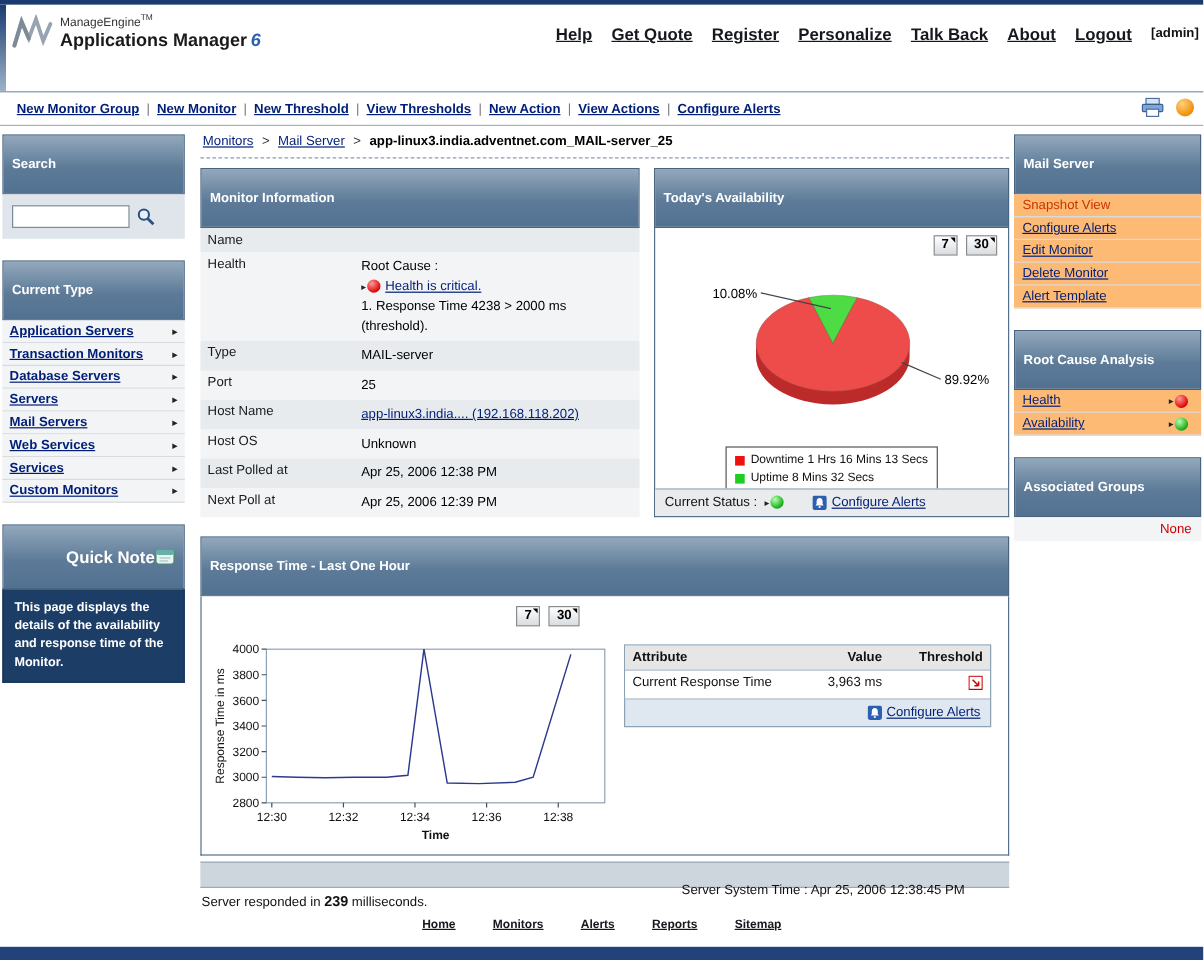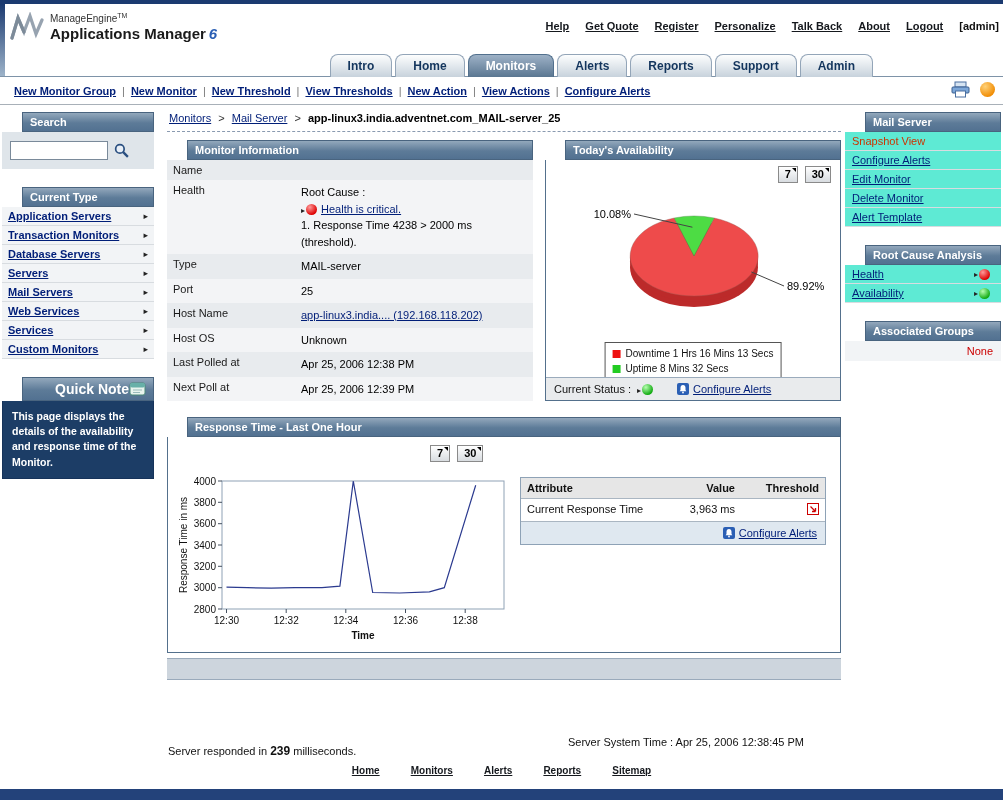--- a/index.html
+++ b/index.html
@@ -11,21 +11,21 @@
   
   .topbar{position:absolute;top:0;left:0;right:0;height:4px;background:#1b3a70;}
   .header{position:absolute;top:4px;left:0;right:0;height:72px;background:#fff;border-bottom:1px solid #7e93a8;}
   .leftstrip{position:absolute;left:0;top:0;width:5px;height:72px;background:linear-gradient(180deg,#1b3a70,#9db3c9);}
   .brand{position:absolute;left:10px;top:8px;display:flex;align-items:center;gap:6px;}
   .brand-small{font-size:10px;color:#333;}
   .brand-small sup{font-size:7px;}
   .brand-main{font-size:15px;font-weight:bold;color:#1a1a1a;}
   .brand-main .ver{color:#2b5fb4;font-style:italic;font-weight:bold;margin-left:3px;}
   .top-links{position:absolute;top:16px;right:4px;display:flex;gap:16px;align-items:center;white-space:nowrap;}
-  .top-links a{color:#15181d;font-weight:bold;text-decoration:underline;font-size:11px;}
+  .top-links a{color:#15181d;font-weight:bold;text-decoration:underline;font-size:14px;}
   .top-links .admin{font-weight:bold;text-decoration:none;}
   .tabs{position:absolute;right:130px;bottom:-1px;display:flex;align-items:flex-end;}
   .tab{height:22px;line-height:22px;padding:0 17px;margin-left:3px;font-size:12px;font-weight:bold;color:#13355d;
        background:linear-gradient(180deg,#fdfefe,#c7d2dc);border:1px solid #93a5b8;border-bottom:none;
        border-radius:8px 8px 0 0;}
   .tab.active{background:linear-gradient(180deg,#9db1c6,#5a7691);color:#fff;border-color:#52708d;}
 
   
   .toolbar{position:absolute;top:77px;left:0;right:0;height:27px;border-bottom:1px solid #a8b0b8;
            display:flex;align-items:center;padding-left:8px;}
@@ -34,21 +34,21 @@
   .tool-icons{position:absolute;right:8px;top:4px;display:flex;gap:10px;align-items:center;}
   .orange-ball{width:15px;height:15px;border-radius:50%;background:radial-gradient(circle at 35% 30%,#ffd27a,#f08a00 75%);}
 
   
   .content{position:absolute;top:104px;left:0;right:0;bottom:0;}
   .col-left{position:absolute;left:2px;top:8px;width:152px;}
   .col-main{position:absolute;left:167px;top:4px;width:674px;}
   .col-right{position:absolute;left:845px;top:8px;width:156px;}
 
   .phead{background:linear-gradient(180deg,#93a8bc 0%,#5d7b98 55%,#527191 100%);border:1px solid #49647f;
-         color:#fff;font-weight:bold;font-size:11px;padding:3px 7px;display:flex;align-items:center;justify-content:space-between;margin-left:20px;}
+         color:#fff;font-weight:bold;font-size:11px;padding:18px 7px;display:flex;align-items:center;justify-content:space-between;}
   .panel{margin-bottom:18px;}
 
   
   .search-body{padding:9px 8px;display:flex;align-items:center;gap:5px;background:#dfe5ea;}
   .search-input{width:92px;height:17px;border:1px solid #7a8a9a;font-size:11px;padding:0 2px;}
   .mt-item{display:flex;justify-content:space-between;align-items:center;padding:3px 6px;background:#f2f4f6;border-bottom:1px solid #d8dce0;}
   .mt-item a{font-weight:bold;}
   .arr{font-size:9px;color:#222;}
   .qn-head{font-size:14px;justify-content:flex-end;}
   .qn-body{background:#1c3d66;color:#fff;font-weight:bold;font-size:10.5px;padding:8px 9px;line-height:1.45;border:1px solid #16335a;border-top:none;}
@@ -97,21 +97,21 @@
   .rt-thead,.rt-trow{display:flex;}
   .rt-thead{background:#e6e6e6;font-weight:bold;border-bottom:1px solid #aab6c2;}
   .rt-trow{background:#fff;border-bottom:1px solid #aab6c2;}
   .rt-c1{flex:1;padding:4px 6px;}
   .rt-c2{width:74px;padding:4px 6px;text-align:right;}
   .rt-c3{width:72px;padding:4px 6px;text-align:right;}
   .rt-cfg{padding:5px 8px;text-align:right;display:flex;justify-content:flex-end;align-items:center;gap:4px;}
   .bottom-band{margin-top:5px;height:20px;background:#cdd5dd;border-top:1px solid #9aaabb;border-bottom:1px solid #9aaabb;}
 
   
-  .rs-item{display:flex;justify-content:space-between;align-items:center;padding:3px 7px;background:#5eead4;border-bottom:1px solid #d8dce0;}
+  .rs-item{display:flex;justify-content:space-between;align-items:center;padding:3px 7px;background:#fdba74;border-bottom:1px solid #d8dce0;}
   .red-link{color:#cc3300;text-decoration:none;}
   .none-val{color:#cc0000;padding:4px 8px;background:#f2f4f6;text-align:right;}
   .ic-pair{display:flex;align-items:center;}
 
   
   .f-resp{position:absolute;top:744px;left:168px;}
   .f-resp b{font-size:12px;}
   .f-time{position:absolute;top:736px;left:568px;}
   .f-links{position:absolute;top:764px;left:0;right:0;text-align:center;}
   .f-links a{color:#15181d;font-weight:bold;text-decoration:underline;font-size:10px;margin:0 14px;}
@@ -138,29 +138,20 @@
     </div>
     <div class="top-links">
       <a>Help</a>
       <a>Get Quote</a>
       <a>Register</a>
       <a>Personalize</a>
       <a>Talk Back</a>
       <a>About</a>
       <a>Logout</a>
       <span class="admin">[admin]</span>
-    </div>
-    <div class="tabs">
-      <div class="tab"><span>Intro</span></div>
-      <div class="tab"><span>Home</span></div>
-      <div class="tab active"><span>Monitors</span></div>
-      <div class="tab"><span>Alerts</span></div>
-      <div class="tab"><span>Reports</span></div>
-      <div class="tab"><span>Support</span></div>
-      <div class="tab"><span>Admin</span></div>
     </div>
   </div>
 
   <div class="toolbar">
     <a>New Monitor Group</a>
       <span class="sep">|</span>
     <a>New Monitor</a>
       <span class="sep">|</span>
     <a>New Threshold</a>
       <span class="sep">|</span>

